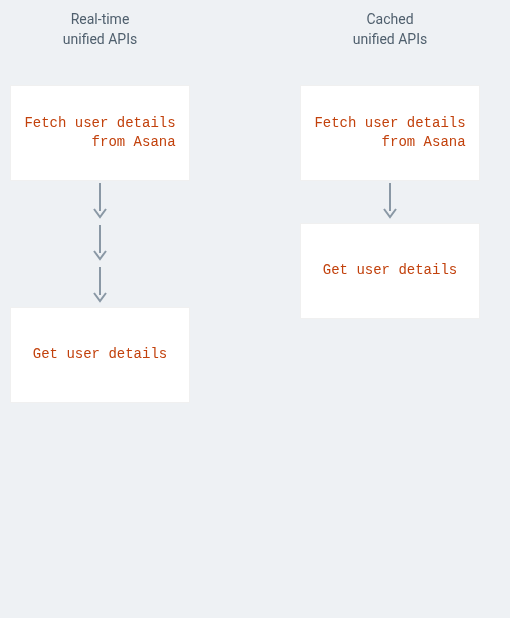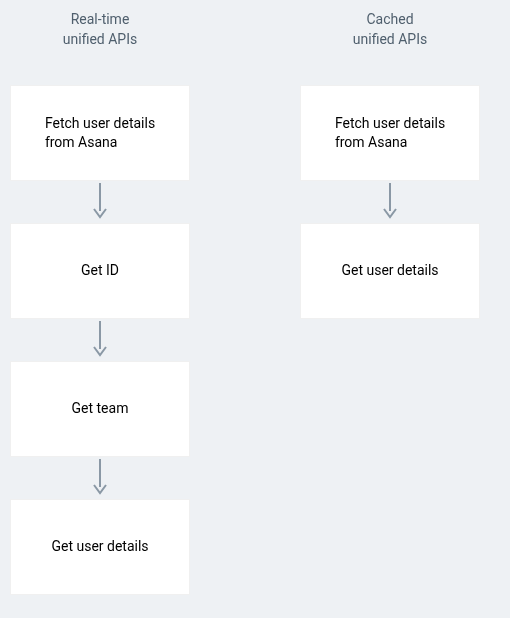--- a/index.html
+++ b/index.html
@@ -34,26 +34,27 @@
       white-space: pre-line;
     }
     .node {
       background: #ffffff;
       border: 1px solid #f0f0f0;
       width: 180px;
       min-height: 96px;
       display: flex;
       align-items: center;
       justify-content: center;
-      text-align: left;
+      text-align: right;
       font-size: 14px;
       line-height: 1.4;
-      color: #000000;
+      color: #c2410c;
       padding: 12px;
       white-space: pre-line;
+      font-family: Liberation Mono, monospace;
     }
     .arrow {
       height: 42px;
       display: flex;
       align-items: center;
       justify-content: center;
     }
     .arrow svg { display: block; }
   </style>
 </head>
@@ -67,29 +68,27 @@
 
     <div class="node">Fetch user details
 from Asana</div>
     <div class="arrow">
       <svg width="14" height="38" viewBox="0 0 14 38">
         <line x1="7" y1="0" x2="7" y2="28" stroke="#8a98a5" stroke-width="2"></line>
         <path d="M1 26 L7 34 L13 26" fill="none" stroke="#8a98a5" stroke-width="2"></path>
       </svg>
     </div>
 
-    <div class="node">Get ID</div>
     <div class="arrow">
       <svg width="14" height="38" viewBox="0 0 14 38">
         <line x1="7" y1="0" x2="7" y2="28" stroke="#8a98a5" stroke-width="2"></line>
         <path d="M1 26 L7 34 L13 26" fill="none" stroke="#8a98a5" stroke-width="2"></path>
       </svg>
     </div>
 
-    <div class="node">Get team</div>
     <div class="arrow">
       <svg width="14" height="38" viewBox="0 0 14 38">
         <line x1="7" y1="0" x2="7" y2="28" stroke="#8a98a5" stroke-width="2"></line>
         <path d="M1 26 L7 34 L13 26" fill="none" stroke="#8a98a5" stroke-width="2"></path>
       </svg>
     </div>
 
     <div class="node">Get user details</div>
   </div>
 

